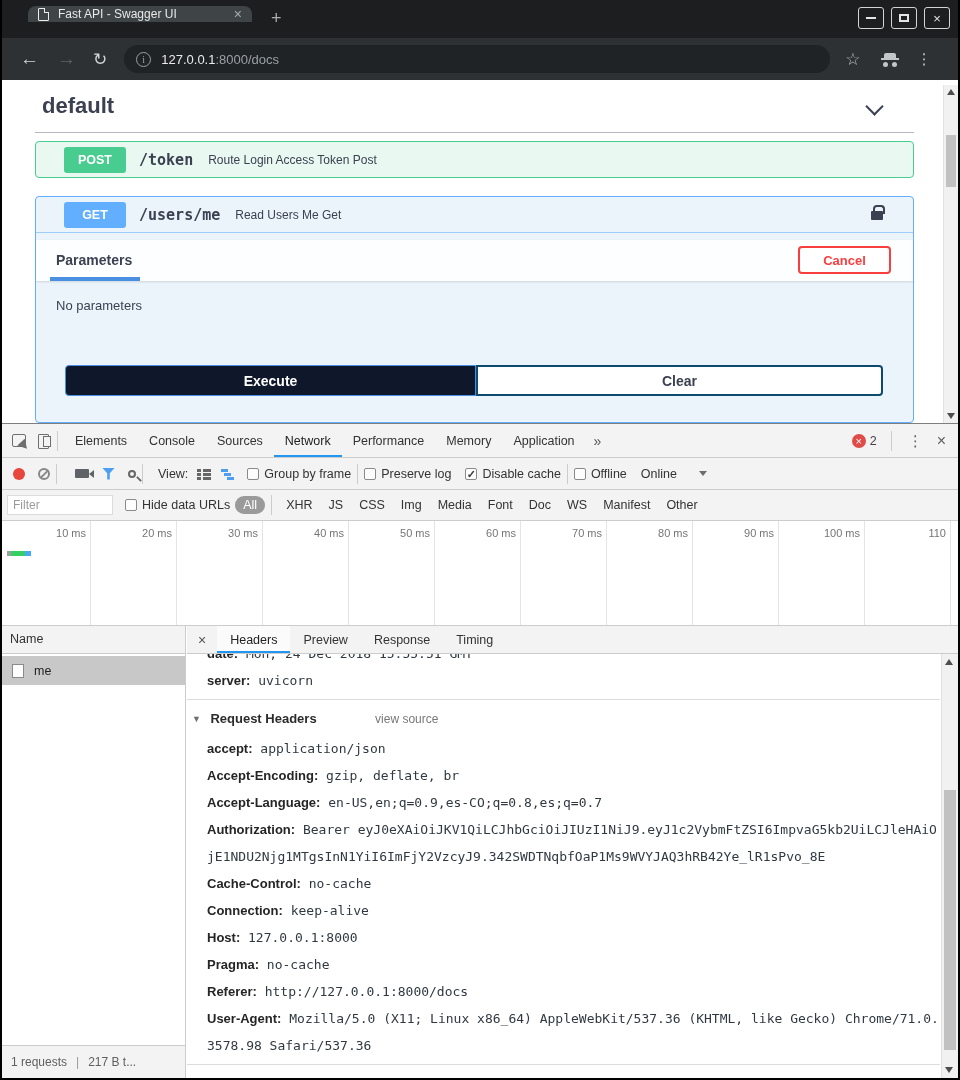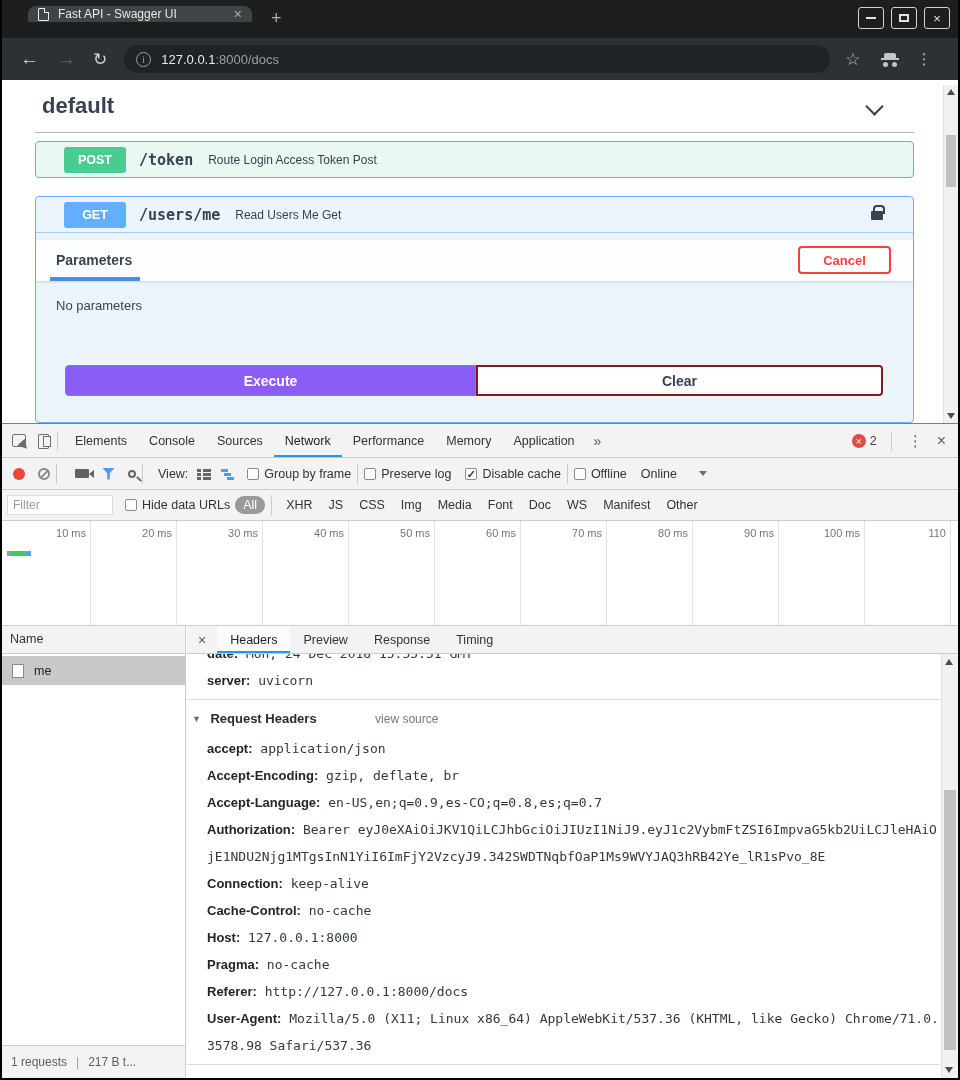--- a/index.html
+++ b/index.html
@@ -63,25 +63,25 @@
   .lock::before { content:""; position:absolute; top:-6px; left:2px; width:8px; height:7px;
                   border:2px solid #3b4151; border-bottom:none; border-radius:4px 4px 0 0; }
   .sec-head { position:absolute; left:0; right:0; top:43px; height:41px; background:rgba(255,255,255,.88);
               box-shadow:0 1px 2px rgba(0,0,0,.12); }
   .param-lab { position:absolute; left:20px; top:12px; font-size:14px; font-weight:bold; color:#3b4151; }
   .param-bar { position:absolute; left:14px; bottom:0; width:90px; height:4px; background:#4990e2; }
   .cancel-btn { position:absolute; right:22px; top:6px; width:93px; height:28px; border:2px solid #f93e3e;
                 border-radius:4px; background:#fff; color:#f93e3e; font-weight:bold; font-size:13px;
                 display:flex; align-items:center; justify-content:center; }
   .noparams { position:absolute; left:20px; top:101px; font-size:13px; color:#3b4151; }
-  .exec-btn { position:absolute; left:29px; top:168px; width:411px; height:31px; background:#8b5cf6;
+  .exec-btn { position:absolute; left:29px; top:168px; width:411px; height:31px; background:#0f172a;
               border:1px solid #4990e2; border-radius:4px 0 0 4px; color:#fff; font-weight:bold; font-size:14px;
               display:flex; align-items:center; justify-content:center; }
   .clear-btn { position:absolute; left:440px; top:168px; width:407px; height:31px; background:#fff;
-               border:2px solid #7f1d1d; border-radius:0 4px 4px 0; color:#3b4151; font-weight:bold; font-size:14px;
+               border:2px solid #0c4a6e; border-radius:0 4px 4px 0; color:#3b4151; font-weight:bold; font-size:14px;
                display:flex; align-items:center; justify-content:center; }
   
   .sb { background:#f1f1f1; }
   .page-sb { position:absolute; right:0; top:5px; width:15px; height:338px; border-left:1px solid #e2e2e2; }
   .sb-thumb { position:absolute; left:2px; right:2px; background:#c1c1c1; }
   .tri-up { width:0; height:0; border-left:4px solid transparent; border-right:4px solid transparent; border-bottom:6px solid #4d4d4d; position:absolute; left:3px; }
   .tri-dn { width:0; height:0; border-left:4px solid transparent; border-right:4px solid transparent; border-top:6px solid #4d4d4d; position:absolute; left:3px; }
 
   
   .devtools { position:absolute; left:0; right:0; top:423px; bottom:0; background:#fff; border-top:1px solid #7e7e7e; font-size:12.5px; color:#333; }
@@ -390,26 +390,26 @@
             </div>
             <div class="hline">
               <span class="hname">Accept-Language:</span>
               <span>en-US,en;q=0.9,es-CO;q=0.8,es;q=0.7</span>
             </div>
             <div class="hline">
               <span class="hname">Authorization:</span>
               <span>Bearer eyJ0eXAiOiJKV1QiLCJhbGciOiJIUzI1NiJ9.eyJ1c2VybmFtZSI6ImpvaG5kb2UiLCJleHAiOjE1NDU2Njg1MTgsInN1YiI6ImFjY2VzcyJ9.342SWDTNqbfOaP1Ms9WVYJAQ3hRB42Ye_lR1sPvo_8E</span>
             </div>
             <div class="hline">
+              <span class="hname">Cache-Control:</span>
+              <span>no-cache</span>
+            </div>
+            <div class="hline">
               <span class="hname">Connection:</span>
               <span>keep-alive</span>
-            </div>
-            <div class="hline">
-              <span class="hname">Cache-Control:</span>
-              <span>no-cache</span>
             </div>
             <div class="hline">
               <span class="hname">Host:</span>
               <span>127.0.0.1:8000</span>
             </div>
             <div class="hline">
               <span class="hname">Pragma:</span>
               <span>no-cache</span>
             </div>
             <div class="hline">

